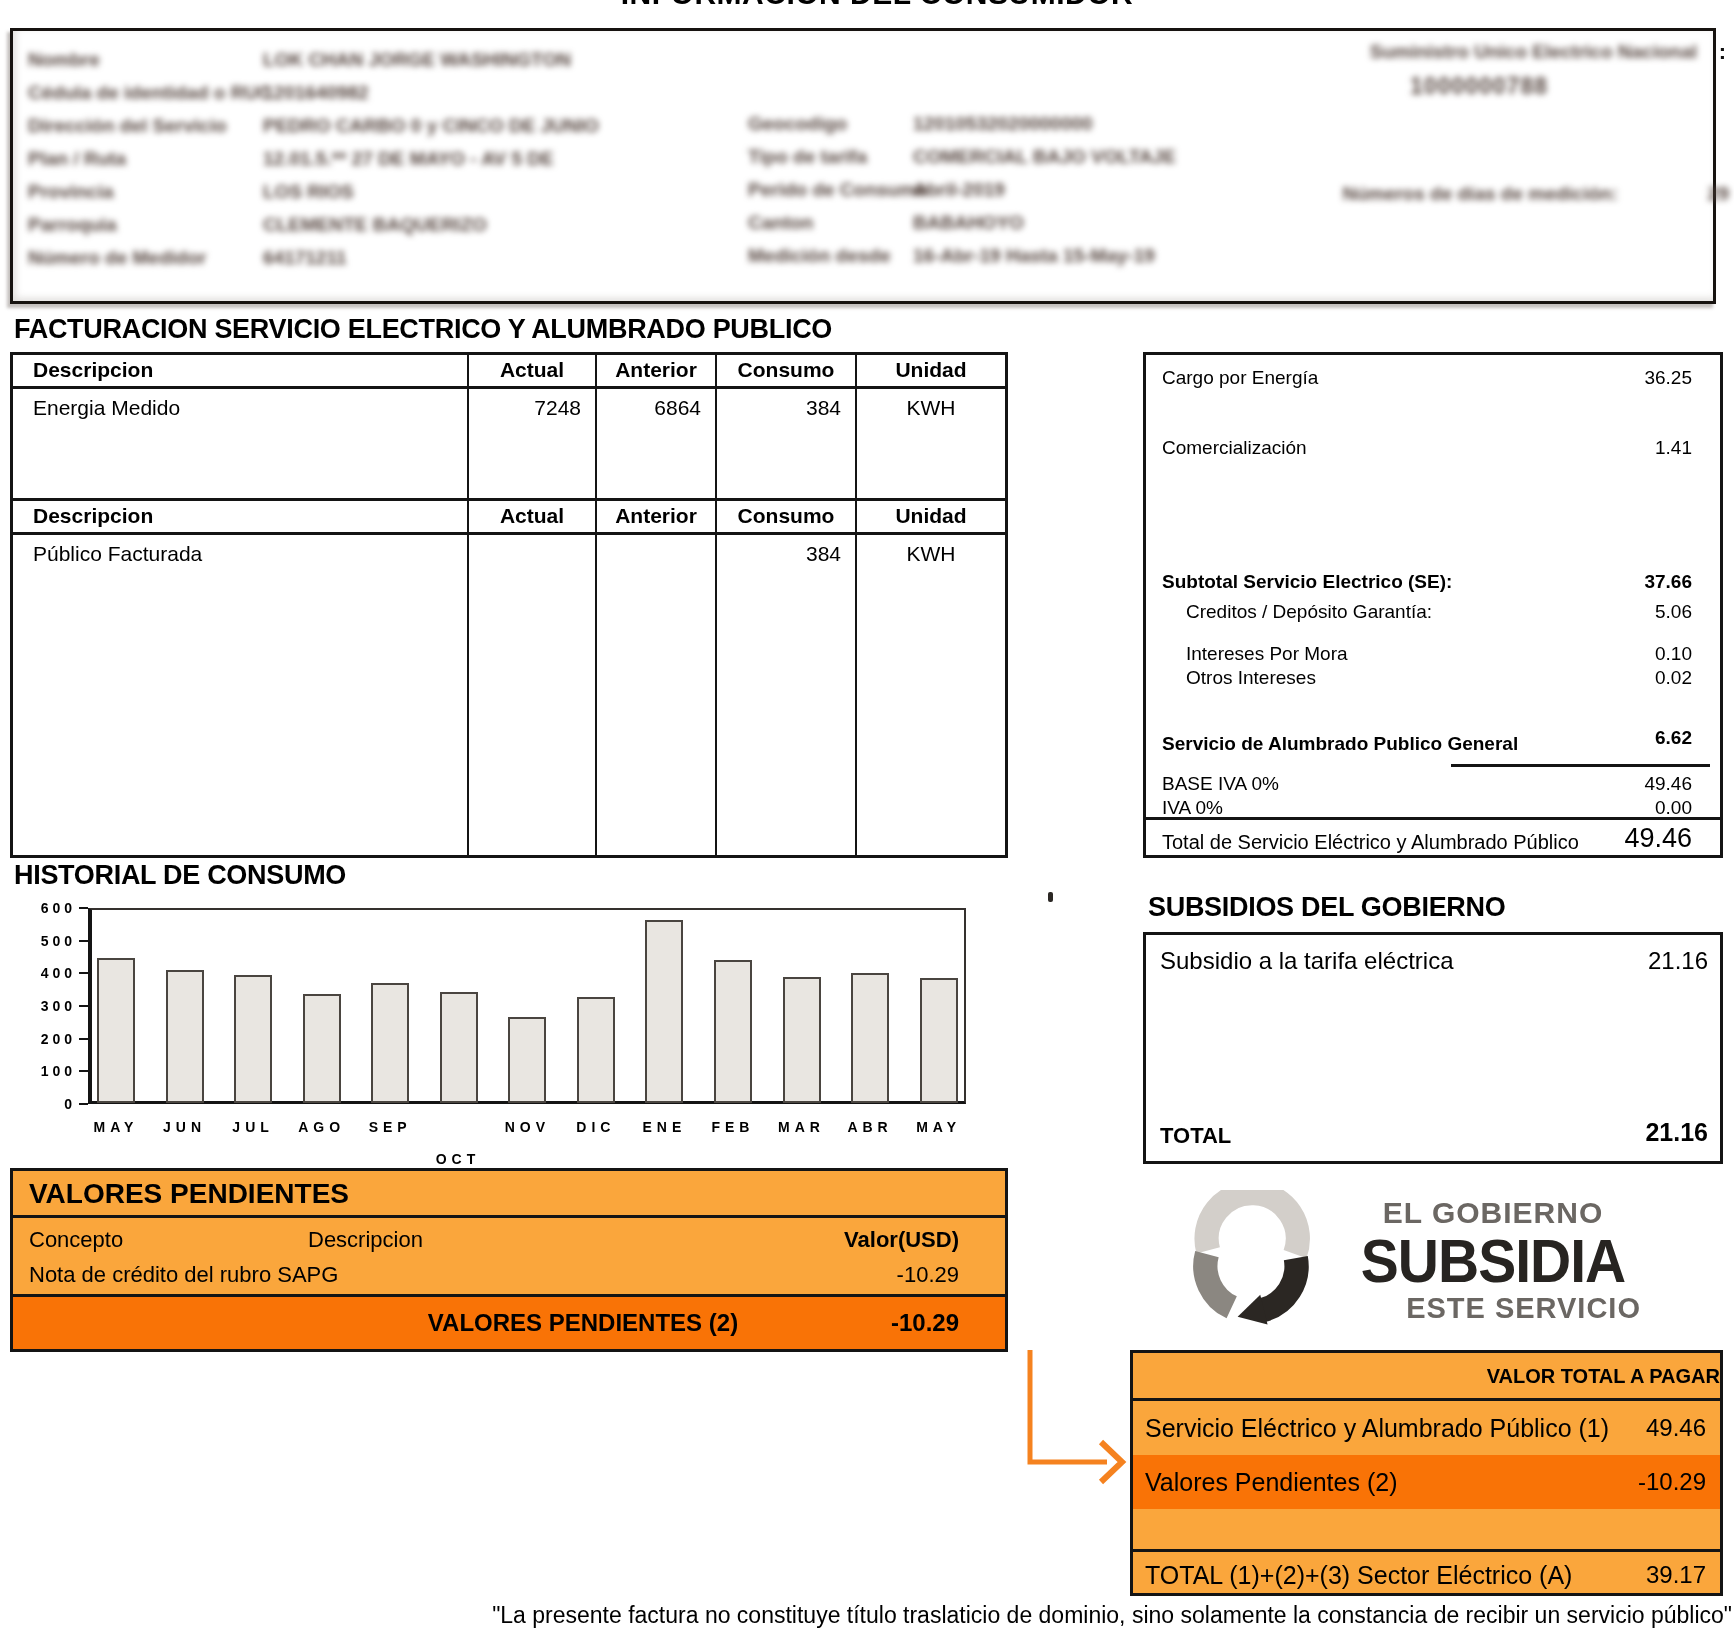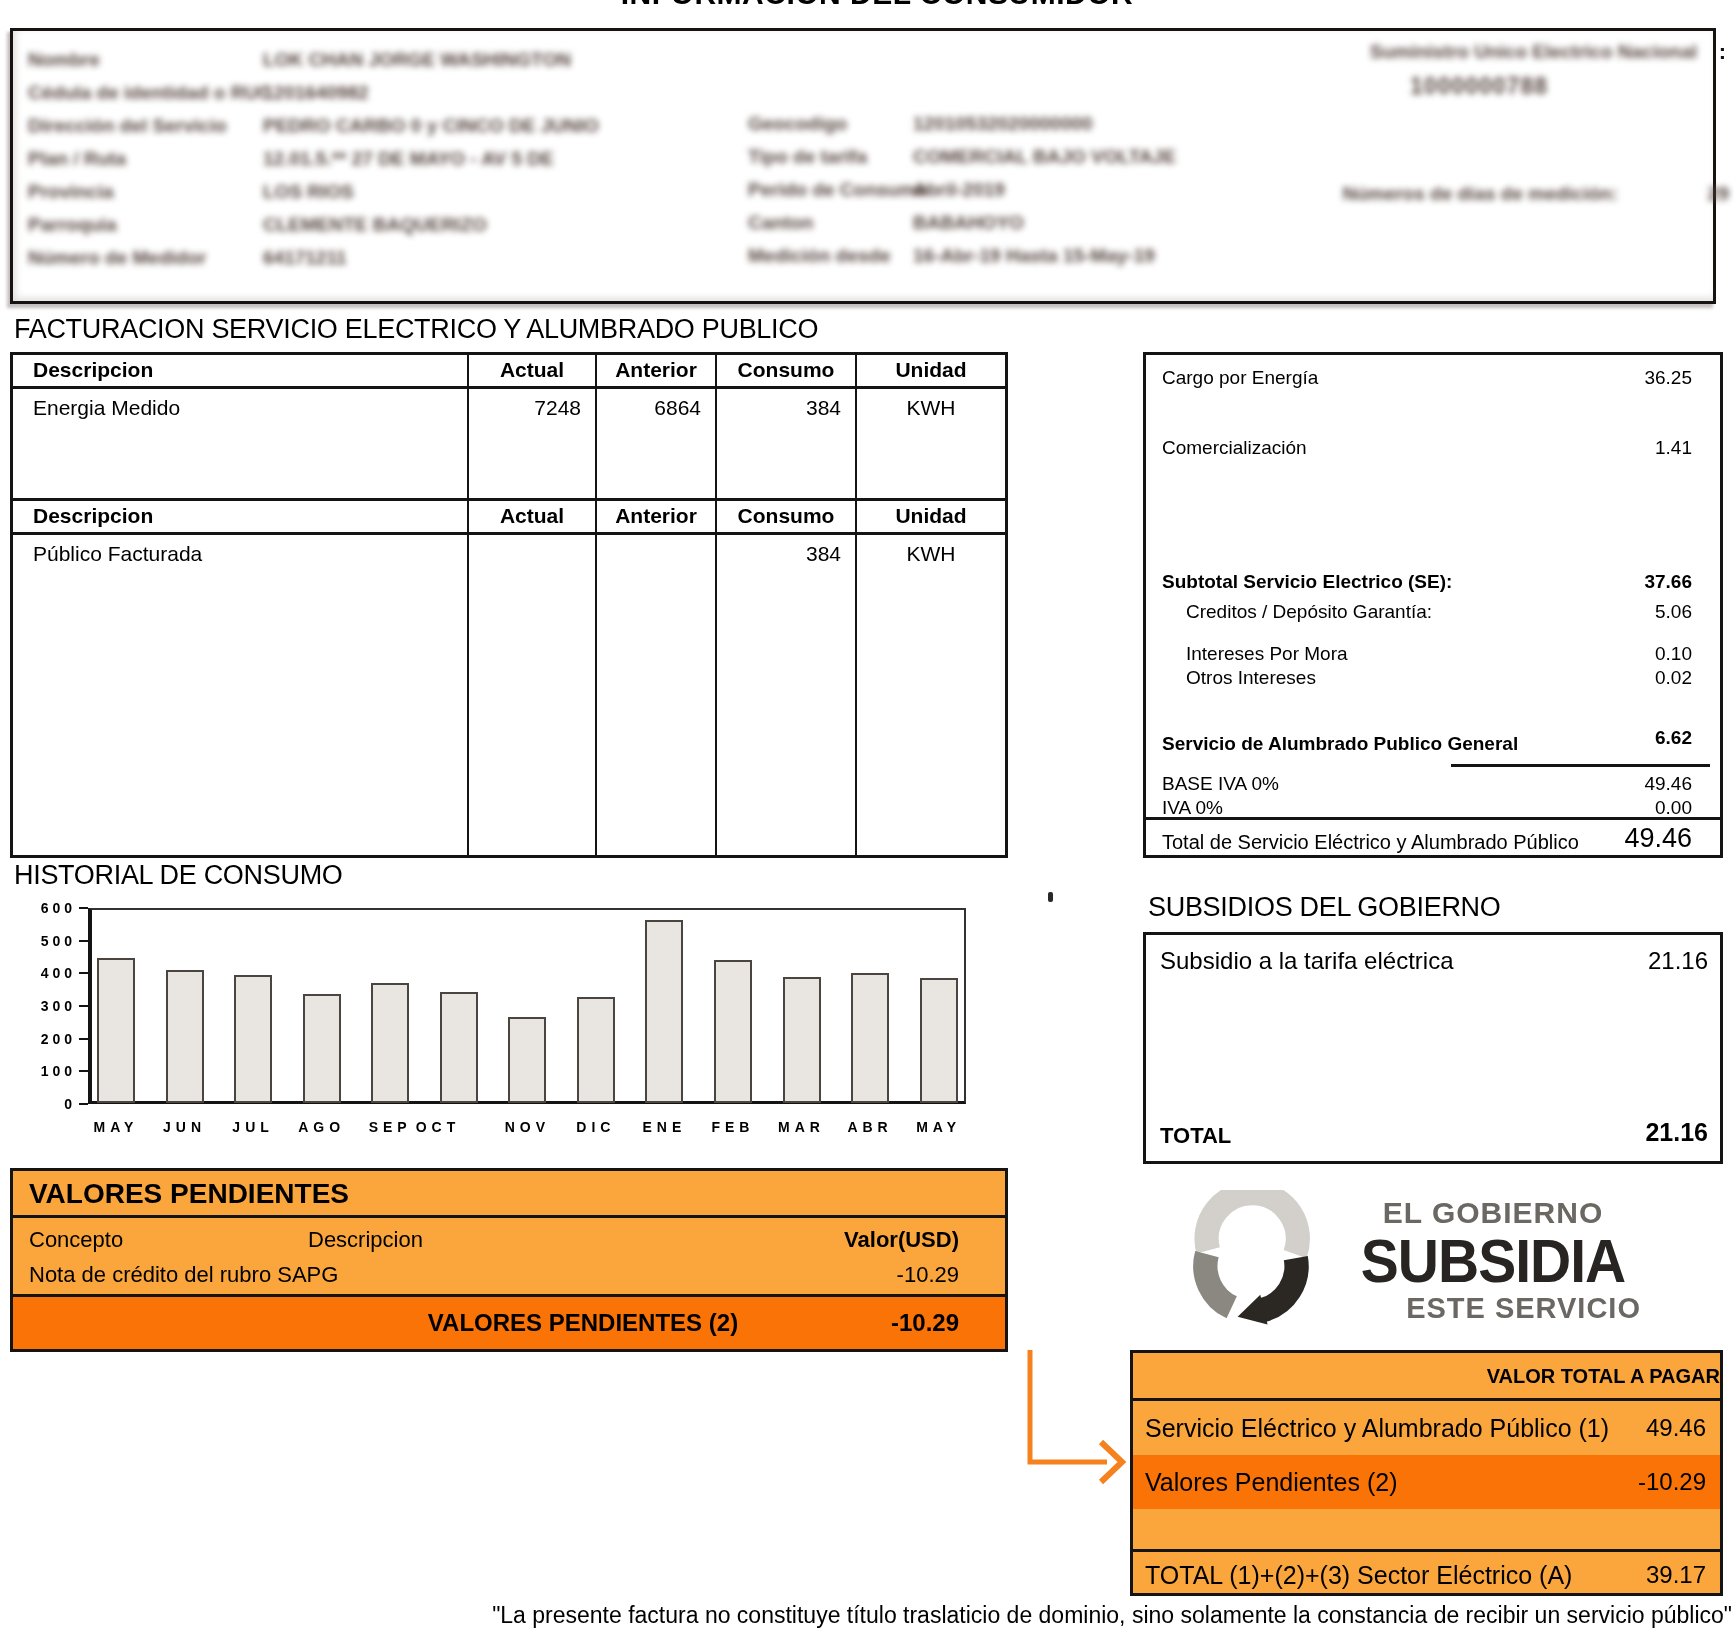--- a/index.html
+++ b/index.html
@@ -18,21 +18,21 @@
   .blur{filter:blur(3.2px);color:#55453f;}
   .consumer-col{position:absolute;font-size:19px;font-weight:bold;white-space:nowrap;}
   .consumer-row{height:33px;line-height:33px;}
   .consumer-label{display:inline-block;}
   .suministro-line{position:absolute;top:10px;right:16px;font-size:19px;font-weight:bold;}
   .sum-colon{position:absolute;top:8px;right:-13px;font-size:22px;font-weight:bold;color:#111;}
   .suministro-value{position:absolute;top:42px;right:165px;font-size:23px;font-weight:bold;letter-spacing:1px;}
   .dias-line{position:absolute;top:152px;right:95px;font-size:19px;font-weight:bold;}
   .dias-value{position:absolute;top:152px;right:-16px;font-size:19px;font-weight:bold;}
   
-  .section-title{position:absolute;font-weight:normal;font-size:27px;letter-spacing:-.3px;white-space:nowrap;}
+  .section-title{position:absolute;font-weight:bold;font-size:27px;letter-spacing:-.3px;white-space:nowrap;}
   
   .meter-table{position:absolute;left:10px;top:352px;width:998px;height:506px;
     border:3px solid #141414;box-sizing:border-box;background:#fff;
     display:grid;grid-template-columns:456px 128px 120px 140px 1fr;
     grid-template-rows:34px 112px 34px 1fr;}
   .cell{border-right:2px solid #141414;font-size:21px;overflow:hidden;}
   .cell.lastcol{border-right:none;}
   .cell.h{font-weight:bold;border-bottom:3px solid #141414;line-height:30px;text-align:center;}
   .cell.h.c1{text-align:left;padding-left:20px;}
   .cell.r1{border-bottom:3px solid #141414;}
@@ -235,21 +235,21 @@
     <div class="month-label" style="left: 116px;">MAY</div>
     <div class="bar" style="left: 165.55px; top: 75px; height: 133px;"></div>
     <div class="month-label" style="left: 184.55px;">JUN</div>
     <div class="bar" style="left: 234.1px; top: 80px; height: 128px;"></div>
     <div class="month-label" style="left: 253.1px;">JUL</div>
     <div class="bar" style="left: 302.65px; top: 99px; height: 109px;"></div>
     <div class="month-label" style="left: 321.65px;">AGO</div>
     <div class="bar" style="left: 371.2px; top: 88px; height: 120px;"></div>
     <div class="month-label" style="left: 390.2px;">SEP</div>
     <div class="bar" style="left: 439.75px; top: 97px; height: 111px;"></div>
-    <div class="month-label" style="left: 438px;">OCT</div>
+    <div class="month-label" style="left: 458px; margin-top: 32px;">OCT</div>
     <div class="bar" style="left: 508.3px; top: 122px; height: 86px;"></div>
     <div class="month-label" style="left: 527.3px;">NOV</div>
     <div class="bar" style="left: 576.85px; top: 102px; height: 106px;"></div>
     <div class="month-label" style="left: 595.85px;">DIC</div>
     <div class="bar" style="left: 645.4px; top: 25px; height: 183px;"></div>
     <div class="month-label" style="left: 664.4px;">ENE</div>
     <div class="bar" style="left: 713.95px; top: 65px; height: 143px;"></div>
     <div class="month-label" style="left: 732.95px;">FEB</div>
     <div class="bar" style="left: 782.5px; top: 82px; height: 126px;"></div>
     <div class="month-label" style="left: 801.5px;">MAR</div>

